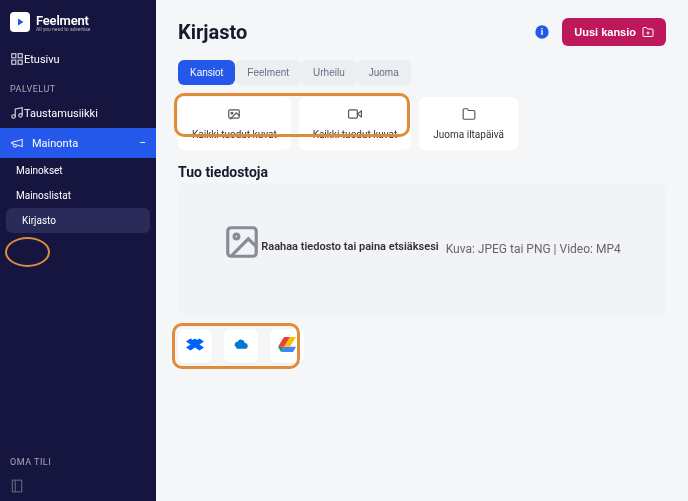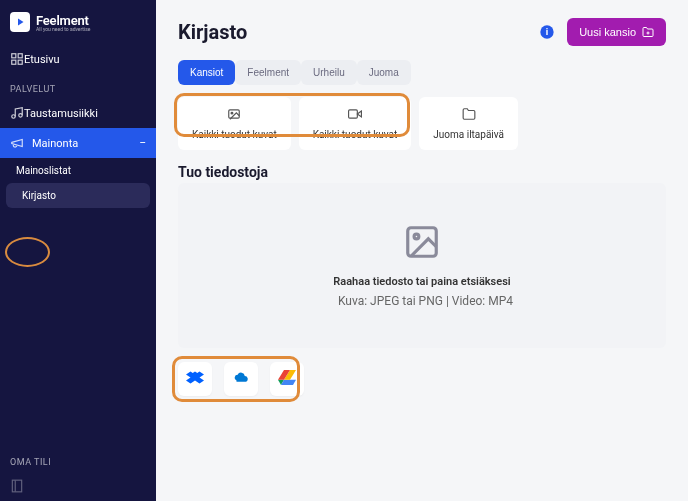--- a/index.html
+++ b/index.html
@@ -18,30 +18,30 @@
     .nav-item.active-parent { background: #2458ea; }
     .sub-item { padding: 7px 10px 7px 16px; cursor: pointer; font-size: 10px; }
     .sub-item.active { background: #2b2b5a; border-radius: 6px; margin: 0 6px; position: relative; }
     .circle-highlight { position: absolute; left: 5px; top: 237px; width: 45px; height: 30px; border: 2px solid #d98b3f; border-radius: 50%; pointer-events: none; }
     .sidebar-spacer { flex: 1; }
     .main { flex: 1; padding: 18px 22px; overflow-y: auto; }
     .header-row { display: flex; align-items: center; justify-content: space-between; margin-bottom: 14px; }
     .page-title { font-size: 20px; font-weight: 700; color: #1a1a2e; }
     .header-actions { display: flex; align-items: center; gap: 12px; }
     .info-icon { width: 16px; height: 16px; color: #2458ea; cursor: pointer; }
-    .new-folder-btn { background: #a21caf; color: #fff; border: none; border-radius: 6px; padding: 8px 12px; font-size: 11px; font-weight: 400; display: flex; align-items: center; gap: 6px; cursor: pointer; }
+    .new-folder-btn { background: #be185d; color: #fff; border: none; border-radius: 6px; padding: 8px 12px; font-size: 11px; font-weight: 700; display: flex; align-items: center; gap: 6px; cursor: pointer; }
     .tabs { display: flex; margin-bottom: 12px; }
     .tab { background: #eceef2; border: none; padding: 7px 12px; border-radius: 6px; font-size: 10px; color: #6b6b80; cursor: pointer; }
     .tab.active { background: #2458ea; color: #fff; }
     .folder-row { display: flex; gap: 8px; margin-bottom: 14px; position: relative; }
     .folder-chip { background: #fff; border-radius: 6px; padding: 10px 14px; display: flex; align-items: center; gap: 8px; font-size: 10px; color: #333; cursor: pointer; flex-direction: column; }
     .folder-chip .ic { width: 14px; height: 14px; color: #555; }
     .orange-box-1 { position: absolute; left: -4px; top: -4px; width: 236px; height: 44px; border: 3px solid #e08b3a; border-radius: 10px; pointer-events: none; }
     .section-heading { font-size: 14px; font-weight: 700; color: #1a1a2e; margin-bottom: 3px; }
-    .dropzone { background: #f2f3f6; border-radius: 6px; padding: 40px 20px; display: flex; flex-direction: column; align-items: center; justify-content: center; text-align: center; cursor: pointer; }
+    .dropzone { background: #f2f3f6; border-radius: 6px; padding: 40px 20px; display: flex; flex-direction: row; align-items: center; justify-content: center; text-align: center; cursor: pointer; }
     .dropzone .img-ic { width: 38px; height: 38px; color: #8a8a9a; margin-bottom: 14px; }
     .dropzone-title { font-size: 11px; font-weight: 600; color: #333; margin-bottom: 6px; }
     .dropzone-sub { font-size: 12px; color: #666; padding-left: 7px; }
     .cloud-row { display: flex; gap: 12px; margin-top: 14px; position: relative; }
     .cloud-btn { width: 34px; height: 34px; background: #fff; border-radius: 6px; display: flex; align-items: center; justify-content: center; cursor: pointer; box-shadow: 0 1px 2px rgba(0,0,0,0.04); }
     .cloud-btn svg { width: 18px; height: 18px; }
     .orange-box-2 { position: absolute; left: -6px; top: -6px; width: 128px; height: 46px; border: 3px solid #e08b3a; border-radius: 10px; pointer-events: none; }
   </style>
 </head>
 <body>
@@ -85,20 +85,23 @@
       <svg class="ic" viewBox="0 0 24 24" fill="none" stroke="#fff" stroke-width="2">
           <path d="M3 11l18-5v12L3 13v-2z"></path>
           <path d="M11.6 16.8a3 3 0 1 1-5.8-1.6"></path>
         </svg>
       <span>Mainonta</span>
     </div>
     <span style="font-size:12px;">−</span>
   </div>
 
   <div class="sub-item">
+    <span>Mainokset</span>
+  </div>
+  <div class="sub-item">
     <span>Mainoslistat</span>
   </div>
   <div class="sub-item active">
     <span>Kirjasto</span>
   </div>
 
   <div class="circle-highlight"></div>
 
   <div class="sidebar-spacer"></div>
 

